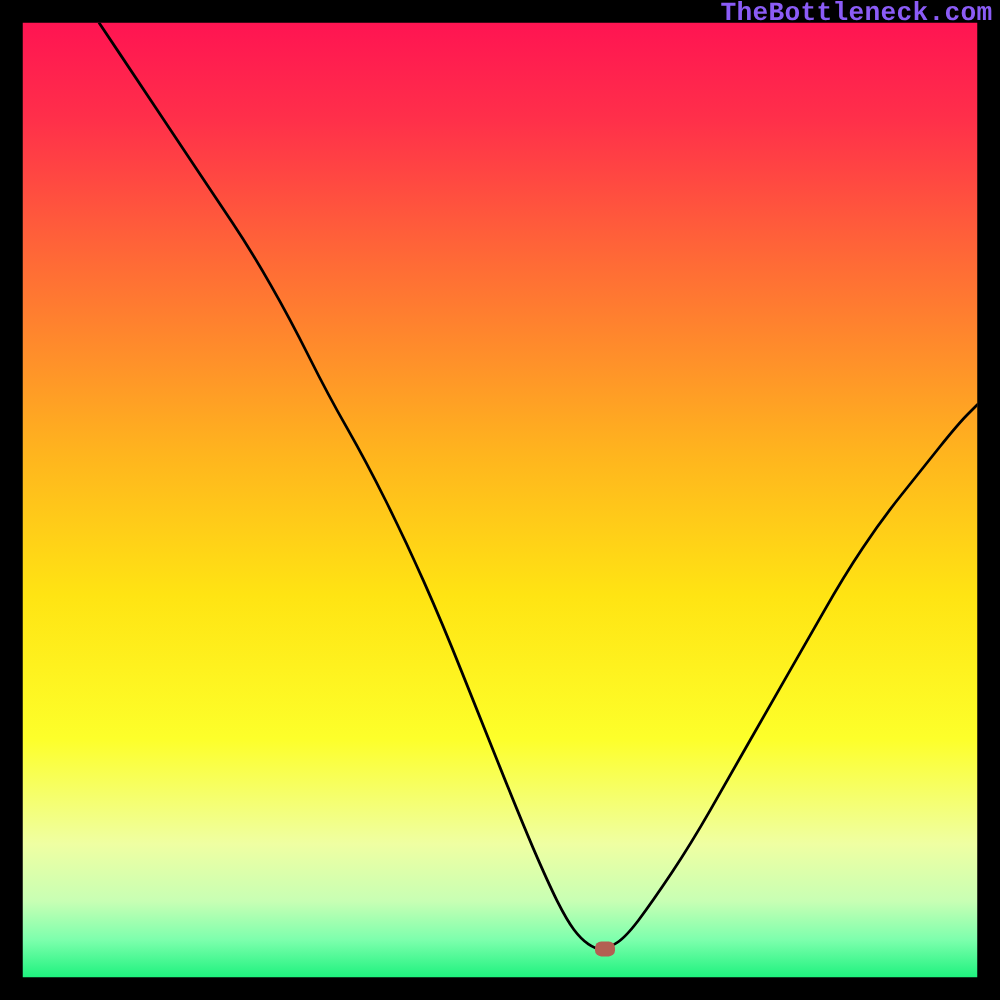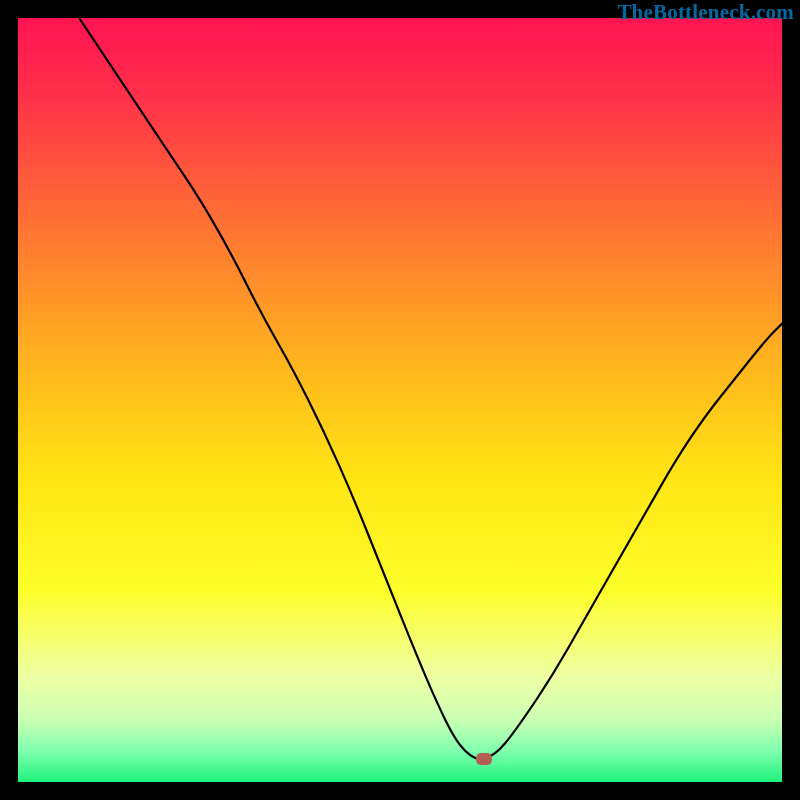--- a/index.html
+++ b/index.html
@@ -22,24 +22,24 @@
     left: 18px;
     top: 18px;
     width: 764px;
     height: 764px;
     overflow: hidden;
   }
   .watermark {
     position: absolute;
     top: 0;
     right: 6px;
-    font-family: Liberation Serif, serif;
+    font-family: Liberation Mono, monospace;
     font-size: 21px;
     font-weight: bold;
-    color: #0369a1;
+    color: #8b5cf6;
     letter-spacing: 0.2px;
     user-select: none;
   }
 </style>
 </head>
 <body>
 
 <div class="frame">
 
   <svg class="plot-area" viewBox="0 0 764 764" preserveAspectRatio="none">

